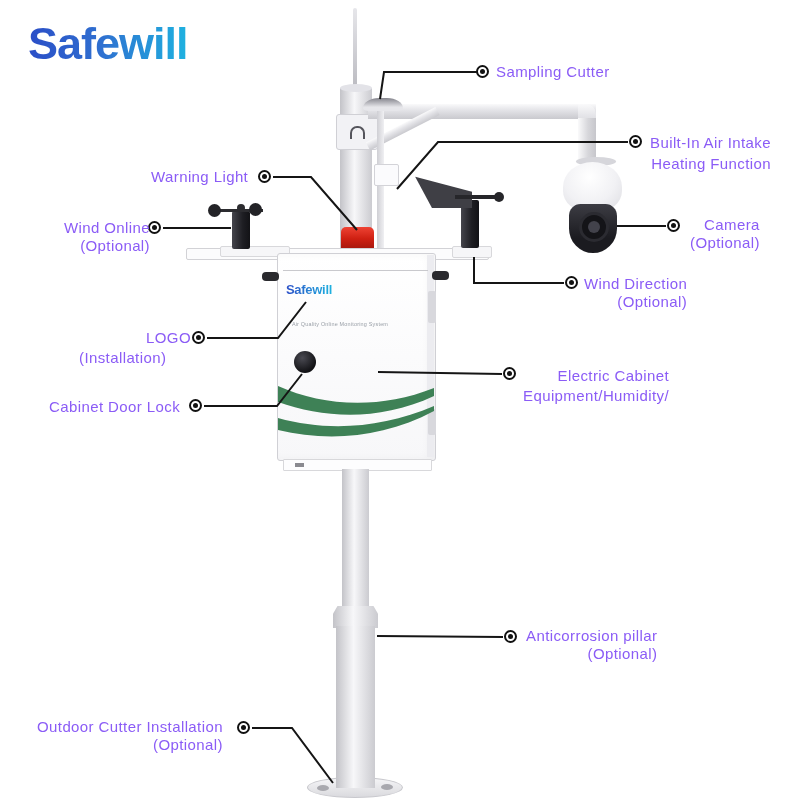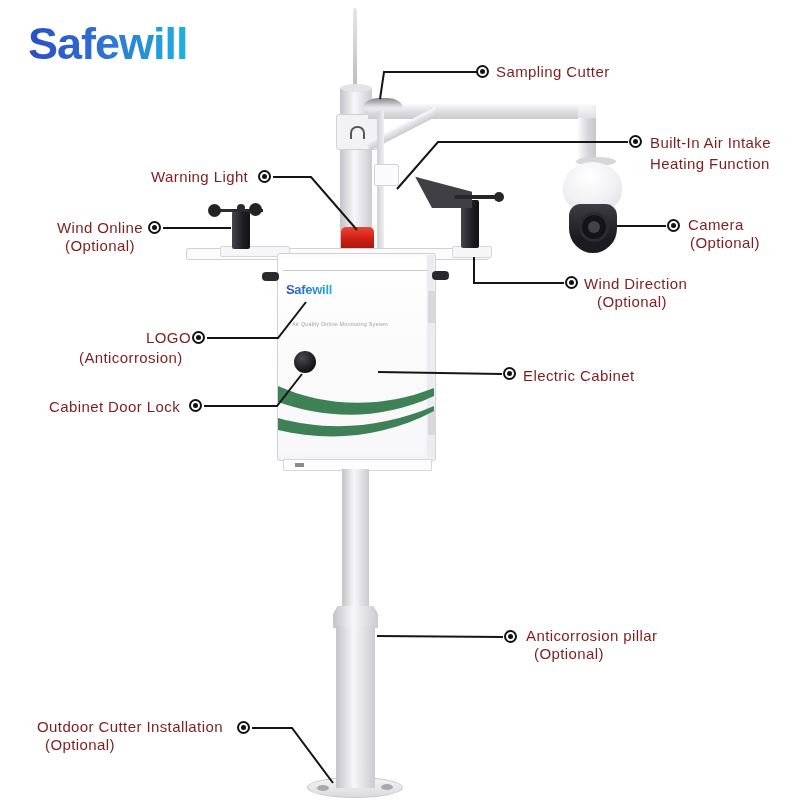--- a/index.html
+++ b/index.html
@@ -4,23 +4,23 @@
 <style>
   html,body{margin:0;padding:0;background:#fff;}
   #canvas{position:relative;width:800px;height:800px;background:#ffffff;overflow:hidden;
           font-family:"Liberation Sans", sans-serif;}
   .abs{position:absolute;}
   
   #brand{position:absolute;left:28px;top:18px;font-size:45px;font-weight:bold;letter-spacing:-1px;
          background:linear-gradient(90deg,#2b4ec7 0%,#2f6fd0 45%,#1fb2e0 100%);
          -webkit-background-clip:text;background-clip:text;color:transparent;}
   
-  .label{position:absolute;font-size:15px;line-height:20px;color:#7f1d1d;white-space:nowrap;
+  .label{position:absolute;font-size:15px;line-height:20px;color:#8b5cf6;white-space:nowrap;
          letter-spacing:.4px;}
-  .label .note{display:block;}
+  .label .note{display:block;text-align:right;}
   .center{text-align:center;}
   
   .co-dot{position:absolute;width:13px;height:13px;border:2px solid #111;border-radius:50%;
           box-sizing:border-box;background:#fff;}
   .co-dot::after{content:'';position:absolute;left:2px;top:2px;width:5px;height:5px;
           border-radius:50%;background:#111;}
   
   .tube-v{background:linear-gradient(90deg,#c3c3c8 0%,#f7f7f9 45%,#cbcbd0 100%);}
   .tube-h{background:linear-gradient(180deg,#fafafb 0%,#e4e4e8 40%,#c9c9ce 100%);}
   .dark{background:linear-gradient(90deg,#45454c 0%,#1e1e23 60%,#121216 100%);}
@@ -160,29 +160,30 @@
 
   <div class="label" style="left:584px;top:275px;line-height:18px;">
     <span class="note">Wind Direction</span>
     <span class="note" style="padding-left:13px;">(Optional)</span>
   </div>
 
   <div class="label" style="left:146px;top:328px;">
     <span>LOGO</span>
   </div>
   <div class="label" style="left:79px;top:348px;">
-    <span>(Anticorrosion)</span>
+    <span>(Installation)</span>
   </div>
 
   <div class="label" style="left:49px;top:397px;">
     <span>Cabinet Door Lock</span>
   </div>
 
   <div class="label" style="left:523px;top:366px;">
     <span class="note">Electric Cabinet</span>
+    <span class="note">Equipment/Humidity/</span>
   </div>
 
   <div class="label" style="left:526px;top:627px;line-height:18px;">
     <span class="note">Anticorrosion pillar</span>
     <span class="note" style="padding-left:8px;">(Optional)</span>
   </div>
 
   <div class="label" style="left:37px;top:718px;line-height:18px;">
     <span class="note">Outdoor Cutter Installation</span>
     <span class="note" style="padding-left:8px;">(Optional)</span>

